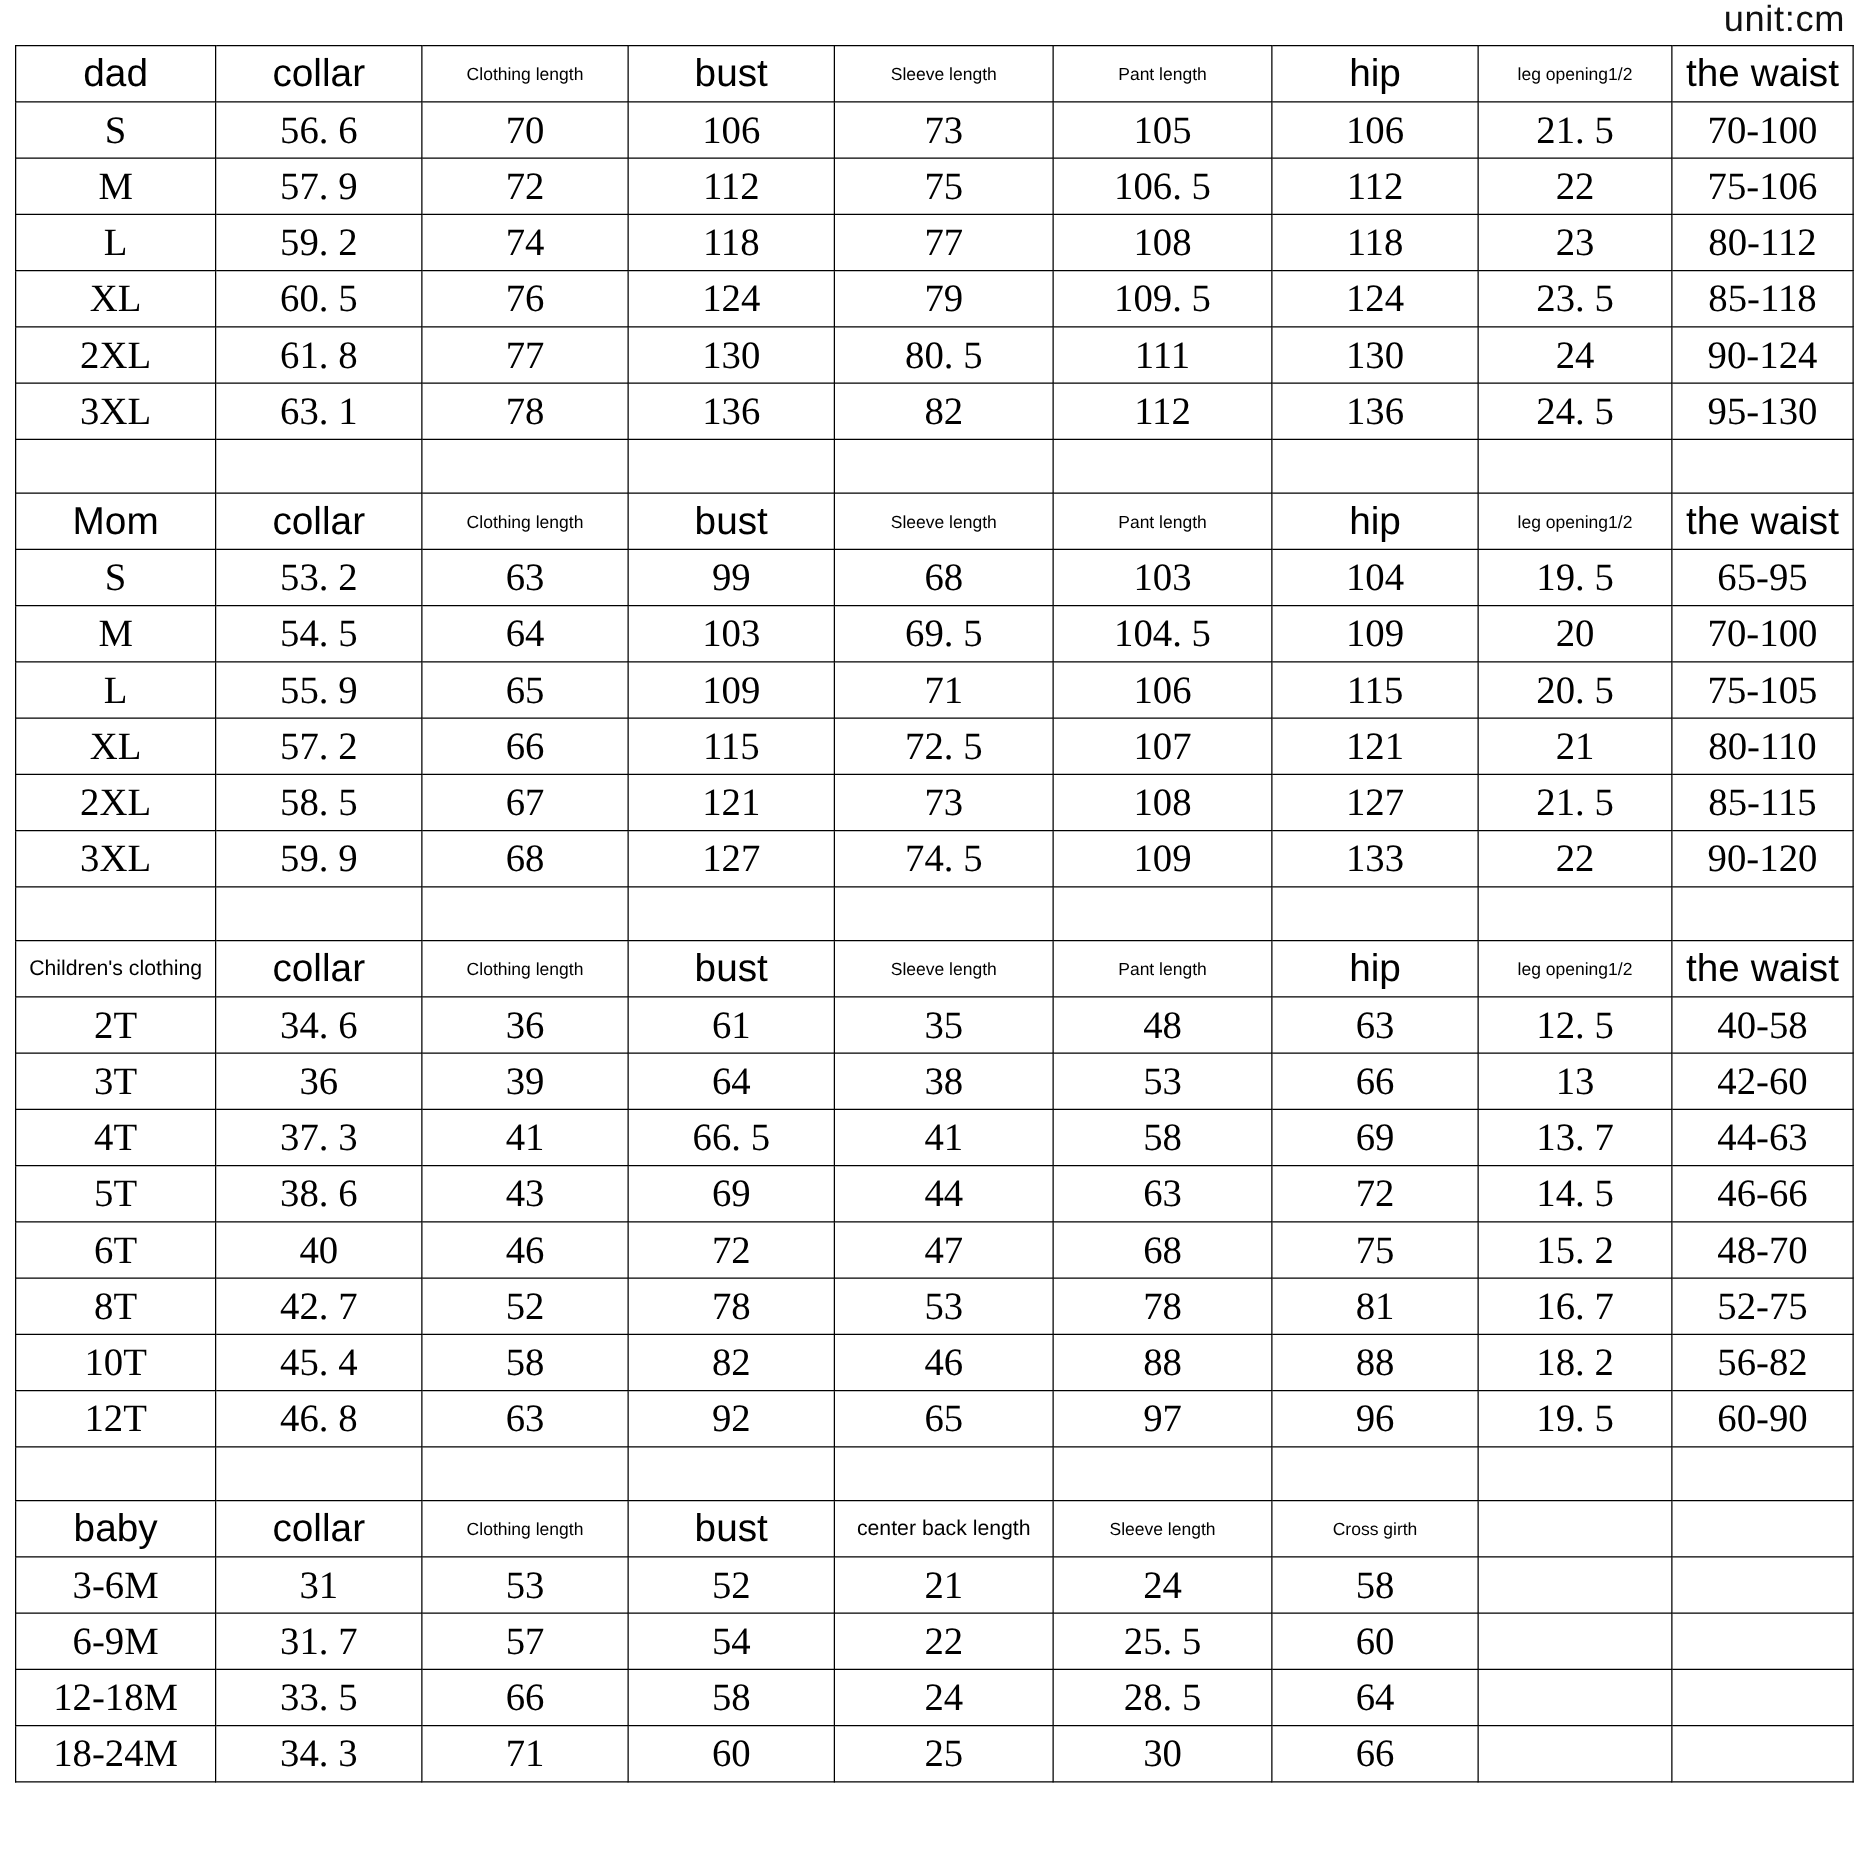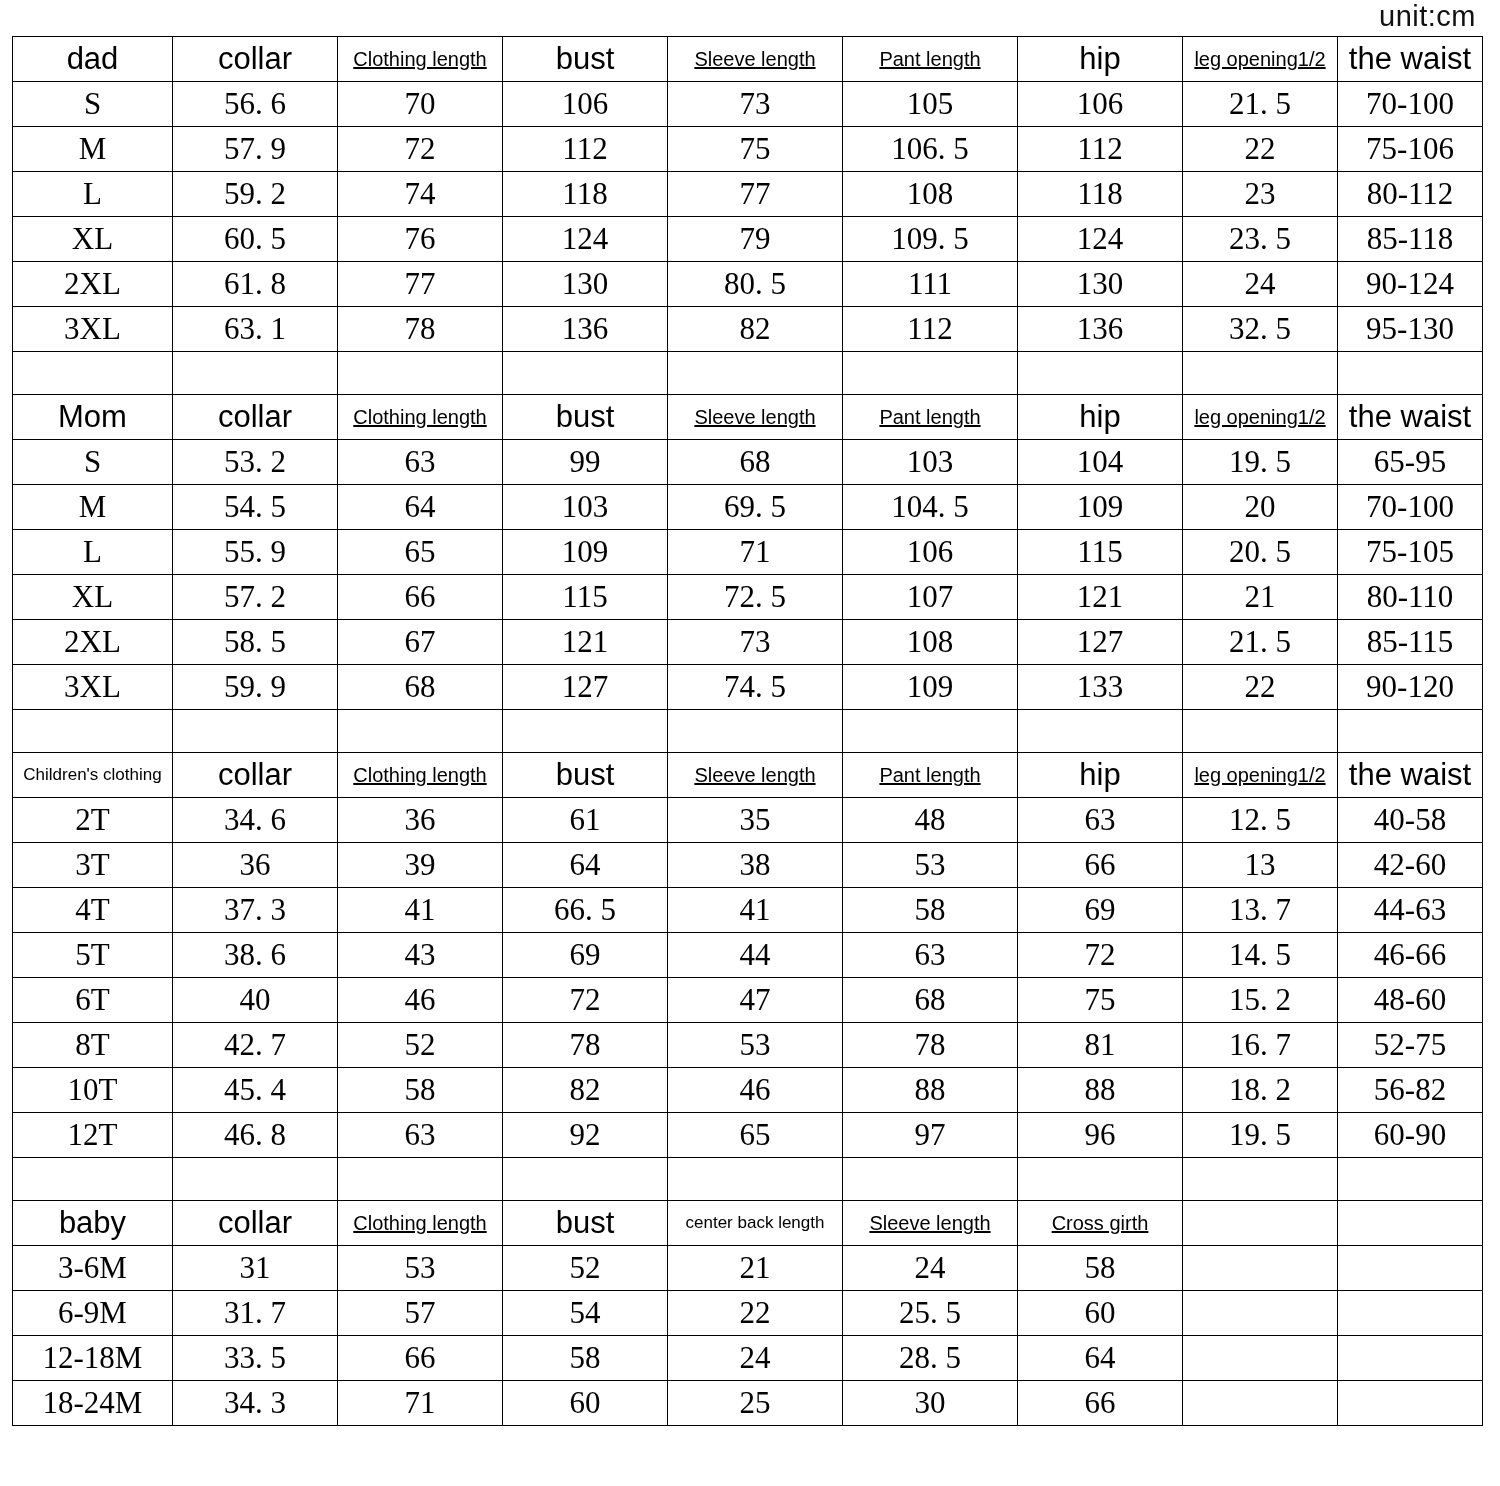--- a/index.html
+++ b/index.html
@@ -59,22 +59,21 @@
     padding: 0 2px;
     overflow: hidden;
     white-space: nowrap;
   }
   td.head {
     font-size: 25px;
     font-family: "Liberation Sans", sans-serif;
     font-weight: 400;
   }
   td.head.small {
-    font-size: 20px;
-    text-decoration: underline;
+    font-size: 14px;
   }
   td.head.xsmall {
     font-size: 17px;
   }
   td.size {
     font-size: 31px;
   }
   td.blank {
     border: 1px solid #000000;
   }
@@ -174,21 +173,21 @@
           <td>90-124</td>
         </tr>
         <tr>
           <td class="size">3XL</td>
           <td>63. 1</td>
           <td>78</td>
           <td>136</td>
           <td>82</td>
           <td>112</td>
           <td>136</td>
-          <td>32. 5</td>
+          <td>24. 5</td>
           <td>95-130</td>
         </tr>
 
         <tr class="spacer">
           <td class="blank"></td>
           <td class="blank"></td>
           <td class="blank"></td>
           <td class="blank"></td>
           <td class="blank"></td>
           <td class="blank"></td>
@@ -344,21 +343,21 @@
         </tr>
         <tr>
           <td class="size">6T</td>
           <td>40</td>
           <td>46</td>
           <td>72</td>
           <td>47</td>
           <td>68</td>
           <td>75</td>
           <td>15. 2</td>
-          <td>48-60</td>
+          <td>48-70</td>
         </tr>
         <tr>
           <td class="size">8T</td>
           <td>42. 7</td>
           <td>52</td>
           <td>78</td>
           <td>53</td>
           <td>78</td>
           <td>81</td>
           <td>16. 7</td>

